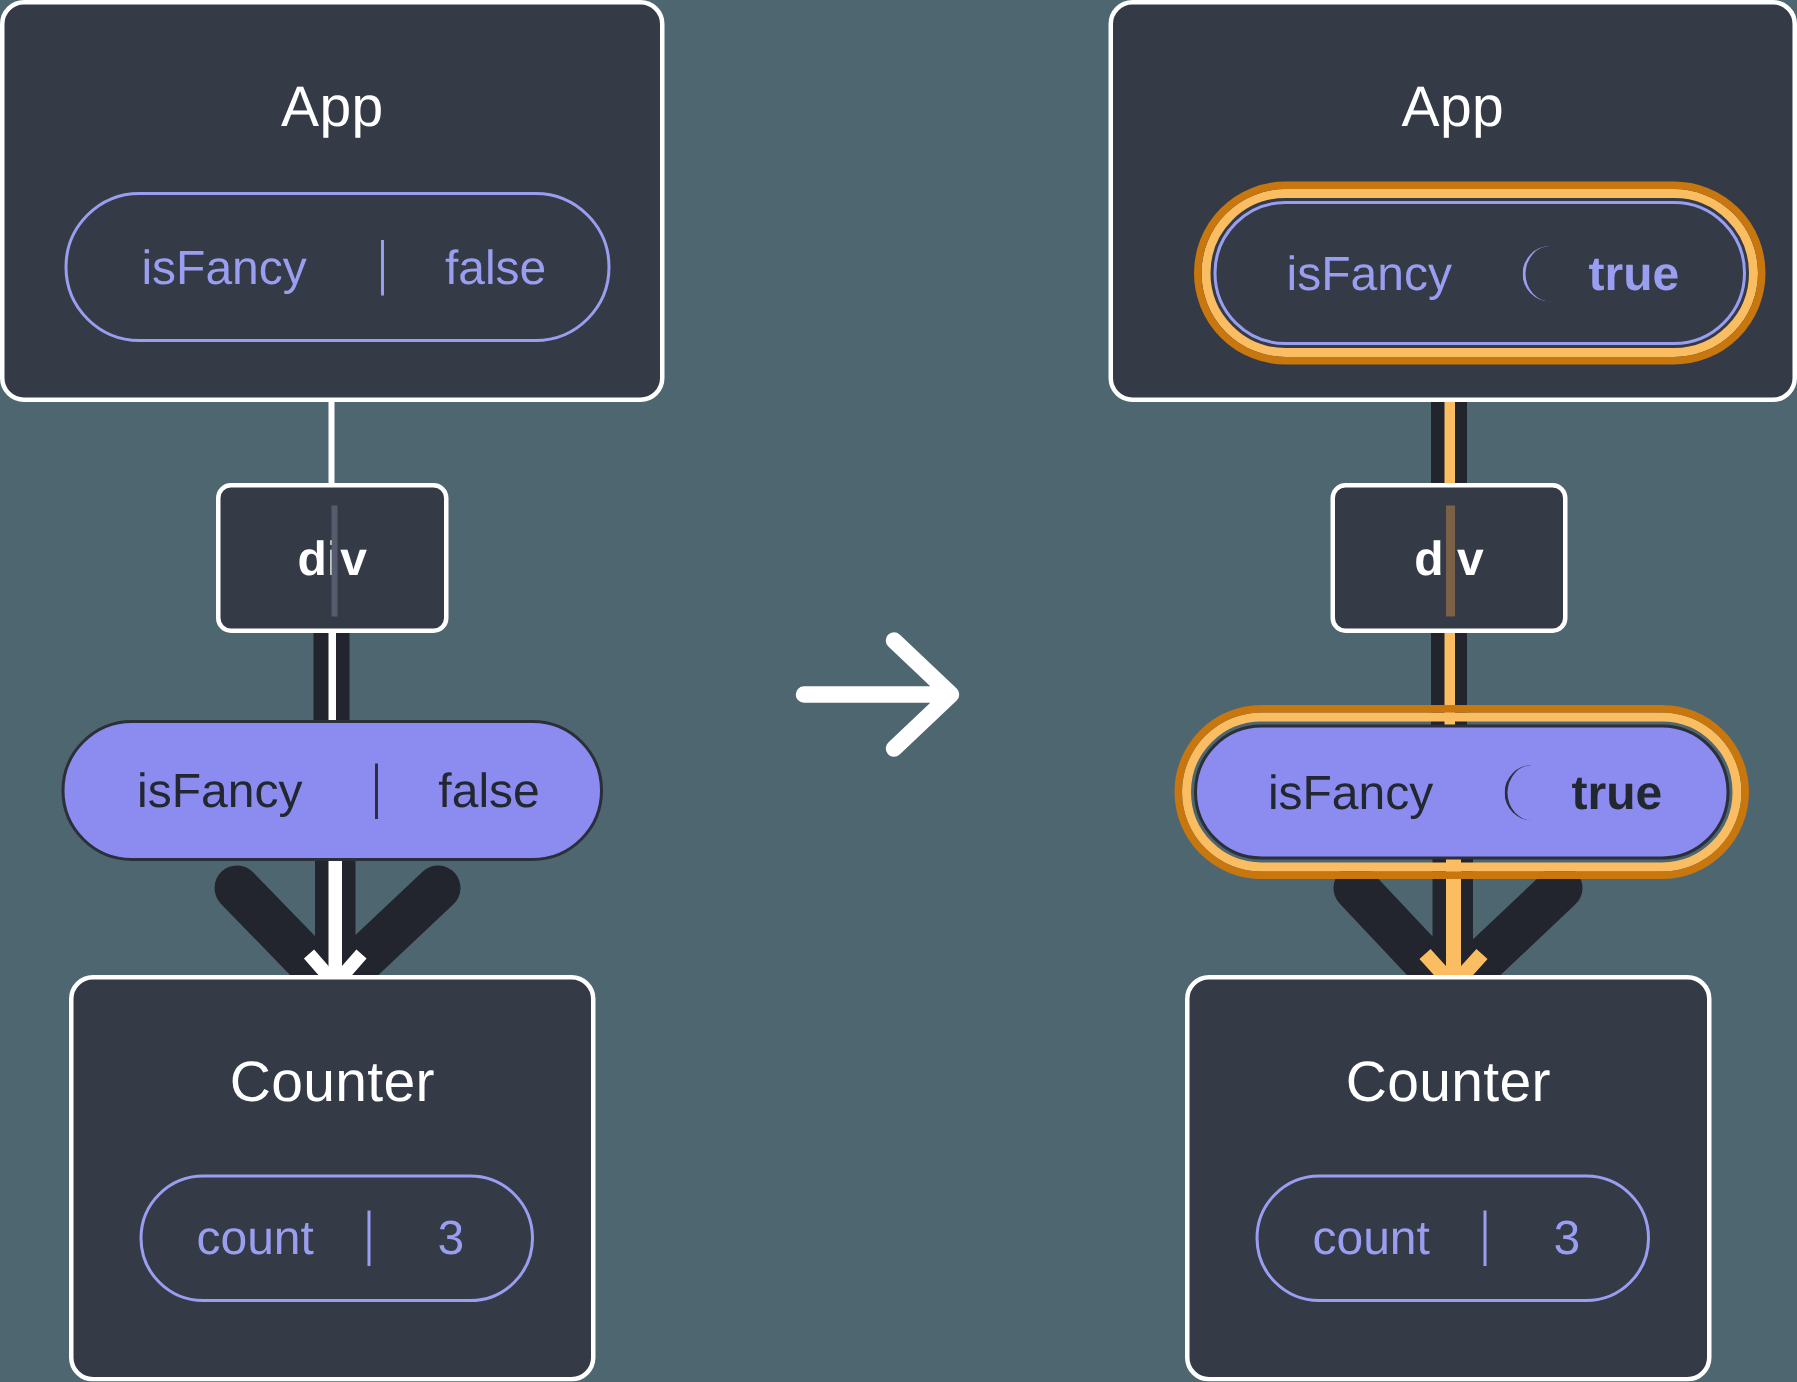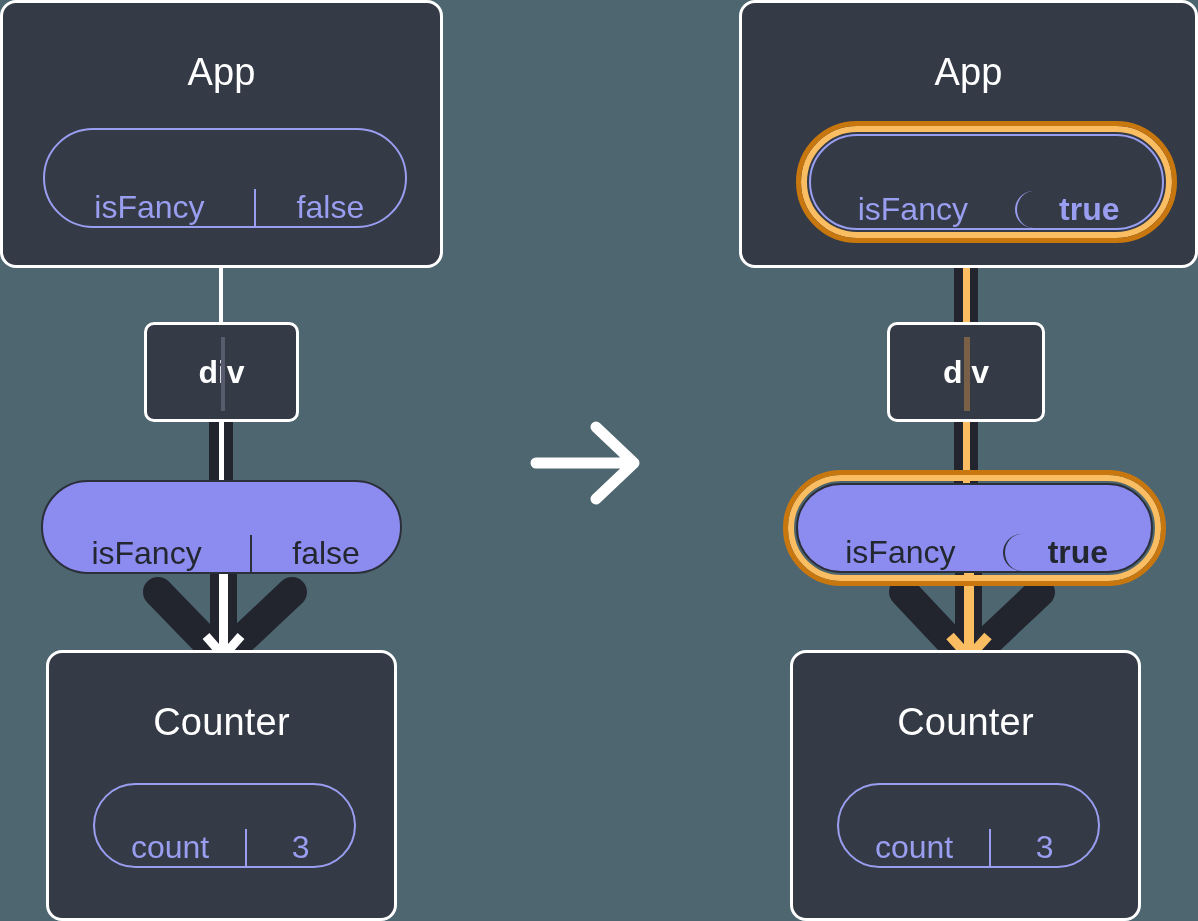--- a/index.html
+++ b/index.html
@@ -46,21 +46,21 @@
     font-size:32px;
     font-weight:700;
     z-index:7;
   }
 
   
   .pill{
     position:absolute;
     box-sizing:border-box;
     display:flex;
-    align-items:flex-end;
+    align-items:center;
     border-radius:999px;
     z-index:8;
   }
   .pill .seg{
     display:flex;align-items:center;justify-content:center;
     font-size:32px;
     box-sizing:border-box;
     white-space:nowrap;
   }
   .pill .seg.left{flex:1 1 58%;}

